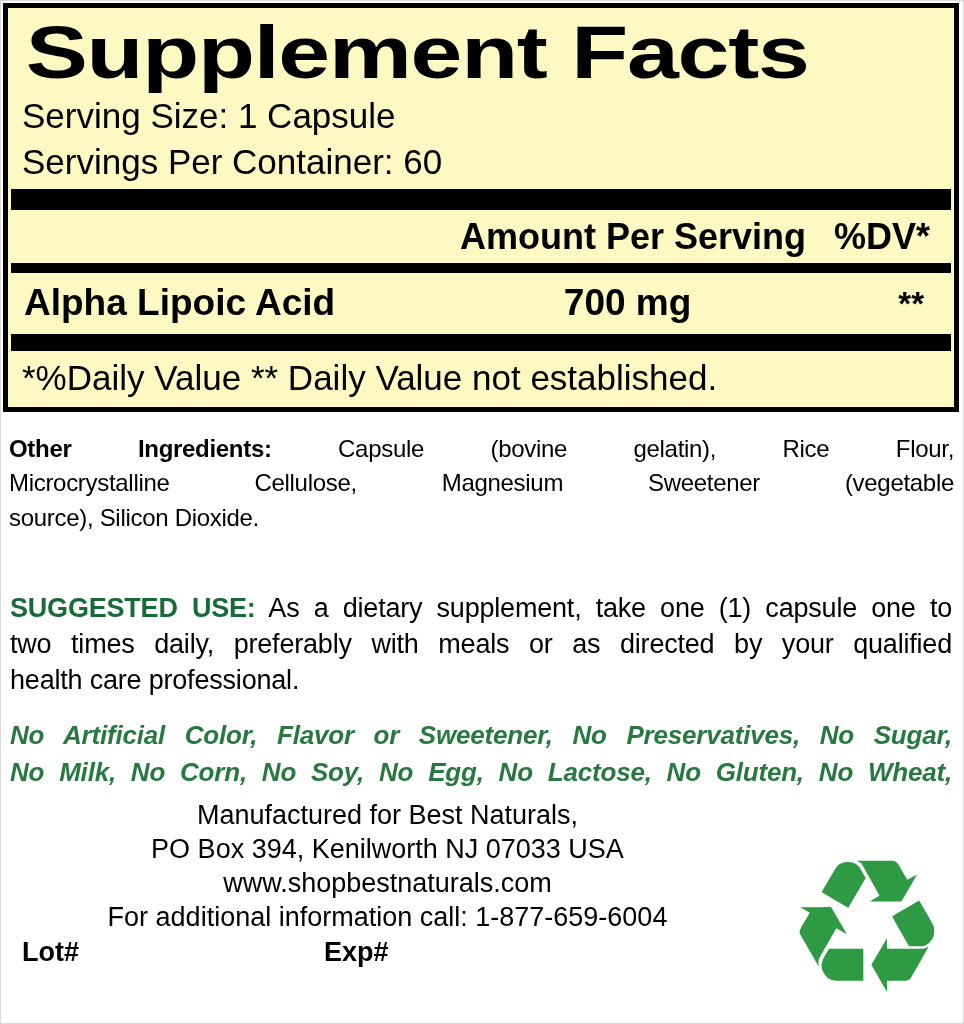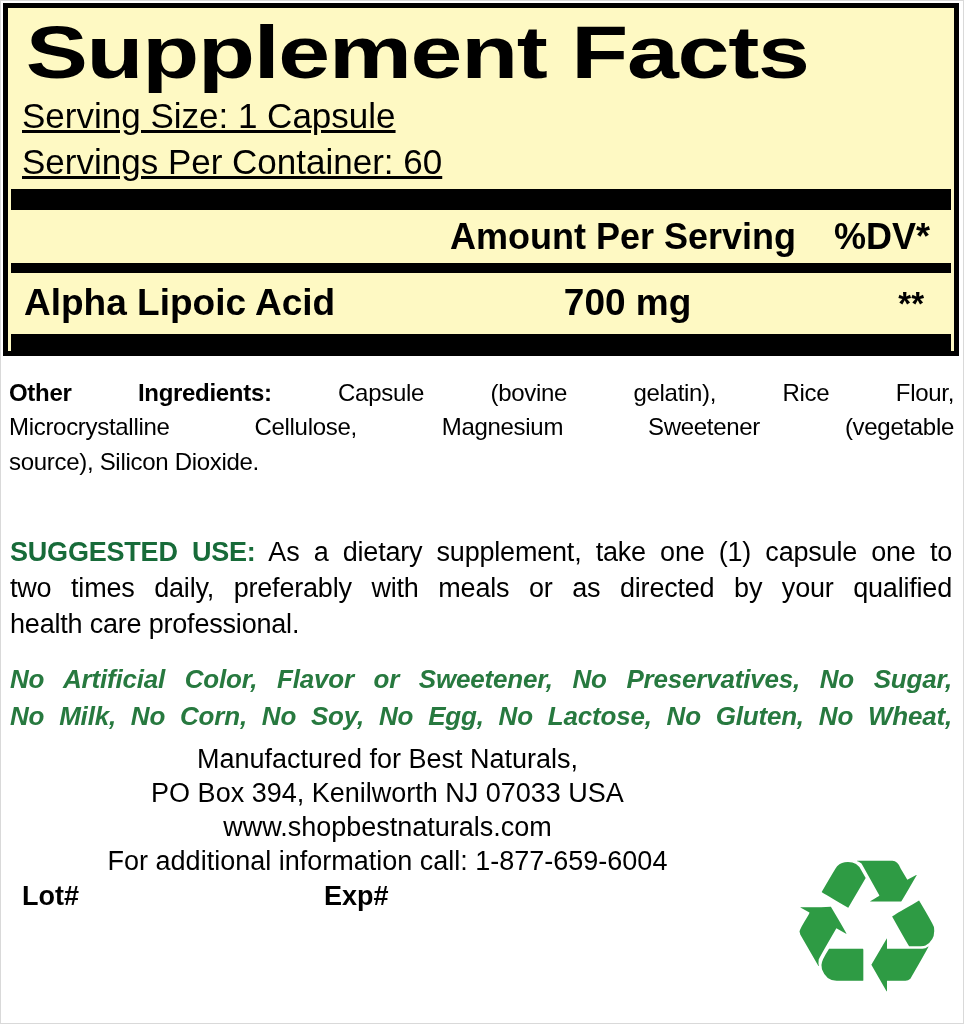--- a/index.html
+++ b/index.html
@@ -13,27 +13,27 @@
   
   .facts-box {
     margin:3px 3px 0 3px; width:956px;
     border:5px solid #000; background:#fef9c3;
   }
   .facts-title {
     font-size:74px; font-weight:bold; letter-spacing:-1px; line-height:1.1;
     padding:4px 0 0 14px; white-space:nowrap;
     transform:scaleX(1.26); transform-origin:0 50%;
   }
-  .serving-line { font-size:35px; line-height:1.3; padding-left:14px;text-decoration:underline; }
+  .serving-line { font-size:35px; line-height:1.3; padding-left:14px; }
   .bar { background:#000; margin:0 3px; }
   .bar-thick  { height:21px; margin-top:5px; }
   .bar-mid    { height:10px; }
   .bar-thick2 { height:17px; }
   .facts-header {
-    display:flex; justify-content:flex-end; align-items:baseline; gap:38px;
+    display:flex; justify-content:flex-end; align-items:baseline; gap:28px;
     font-size:36px; font-weight:bold; line-height:1.25; padding:4px 24px 4px 0;
   }
   .item-row {
     display:grid; grid-template-columns:47% 37% 16%; align-items:baseline;
     font-size:37px; line-height:1.25; padding:7px 0;font-weight:bold;
   }
   .item-name   { padding-left:16px; }
   .item-amount { text-align:center; }
   .item-dv     { text-align:right; padding-right:30px; font-size:33px; }
   .facts-footnote { font-size:35px; line-height:1.2; padding:6px 0 8px 14px; }
@@ -88,20 +88,21 @@
   <div class="bar bar-mid"></div>
 
   <div class="item-row">
     <span class="item-name">Alpha Lipoic Acid</span>
     <span class="item-amount">700 mg</span>
     <span class="item-dv">**</span>
   </div>
 
   <div class="bar bar-thick2"></div>
 
+  <div class="facts-footnote">*%Daily Value ** Daily Value not established.</div>
 </div>
 
 <div class="other-ingredients">
   <div class="jline"><span class="bold">Other Ingredients:</span><span> Capsule (bovine gelatin), Rice Flour,</span></div>
   <div class="jline">Microcrystalline Cellulose, Magnesium Sweetener (vegetable</div>
   <div>source), Silicon Dioxide.</div>
 </div>
 
 <div class="suggested-use">
   <div class="jline"><span class="su-label">SUGGESTED USE:</span><span> As a dietary supplement, take one (1) capsule one to</span></div>

